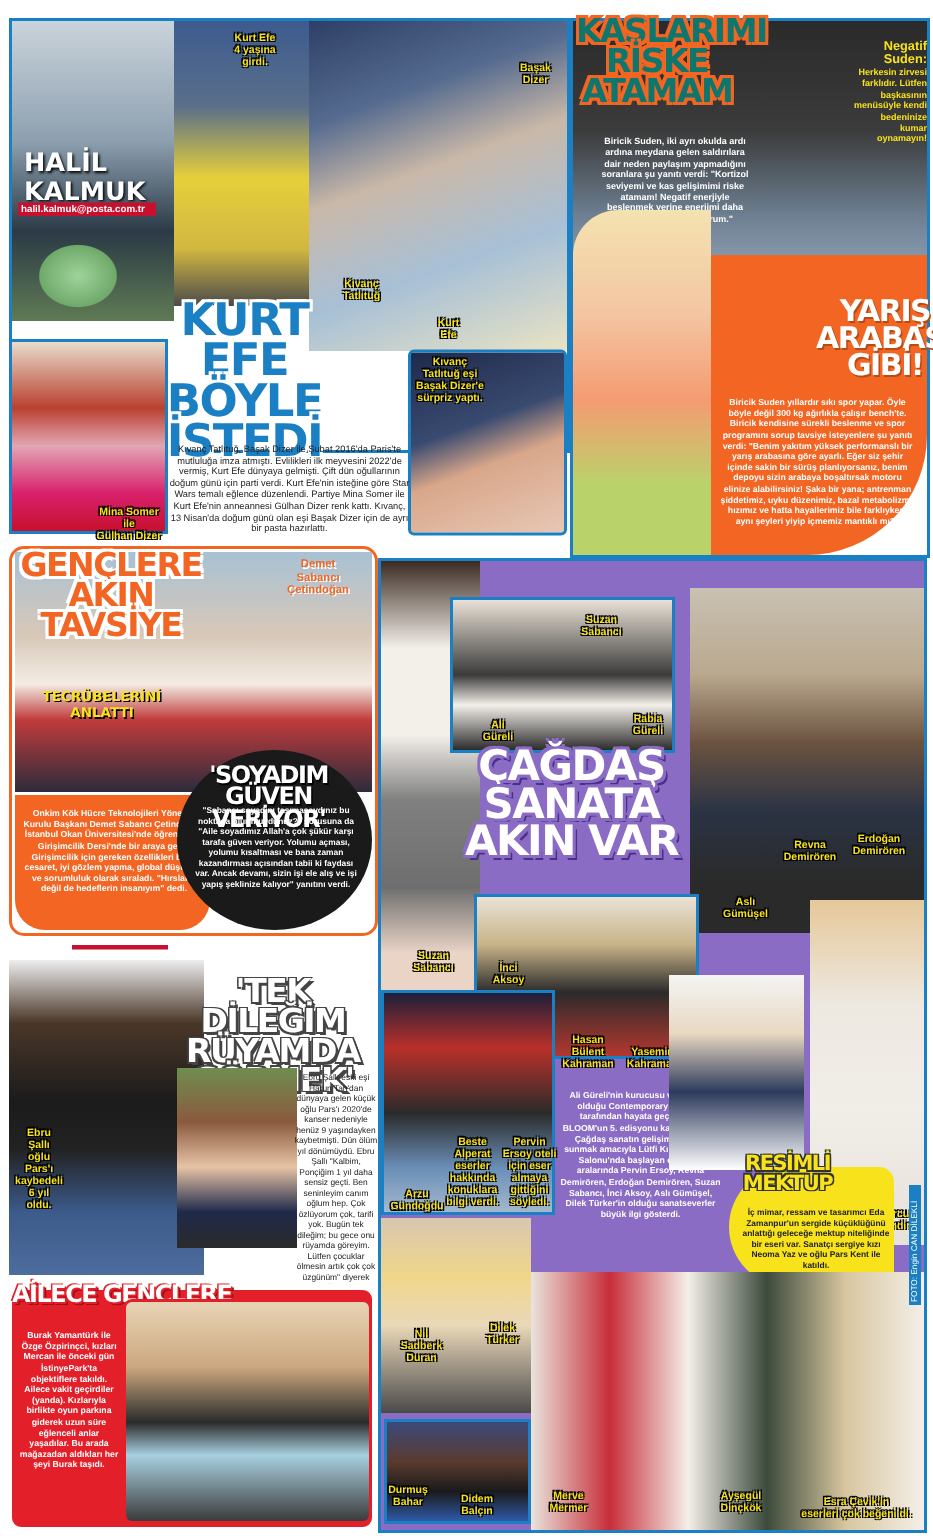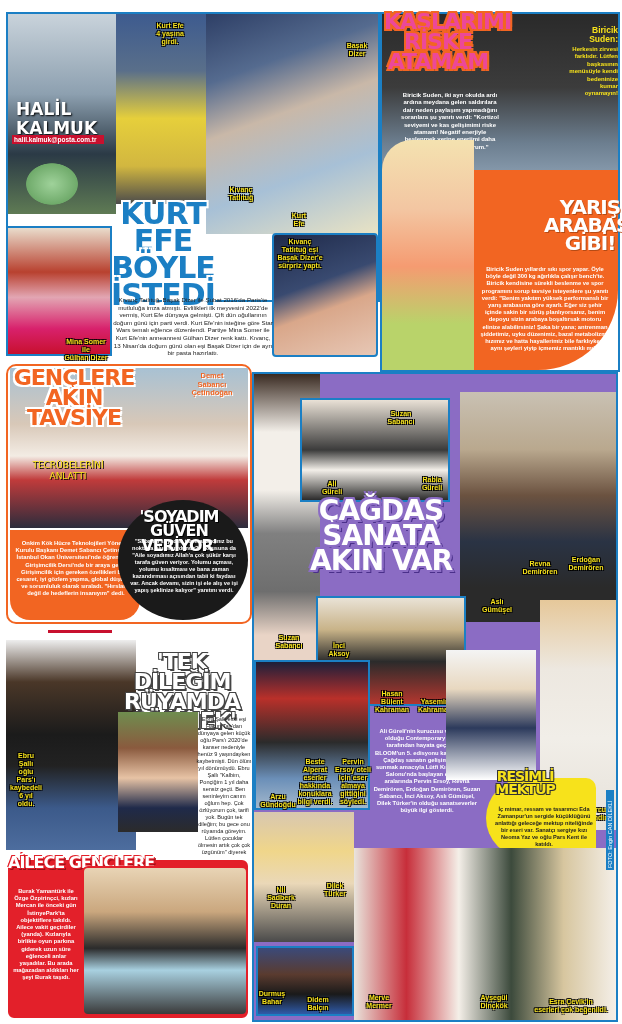--- a/index.html
+++ b/index.html
@@ -46,40 +46,40 @@
 sürpriz yaptı.</div>
 
 <div class="photo" style="left:6px;top:226px;width:106px;height:130px;border:2px solid #1b7fc4;background:linear-gradient(180deg,#e9dccc 0%,#b8412f 35%,#e2a6b3 55%,#d8216c 80%,#c8102e 100%);"></div>
 <div class="cap wrap-text" style="left:62px;top:338px;width:48px;">Mina Somer ile
 Gülhan Dizer</div>
 
 <div class="body-text" style="left:112px;top:296px;width:162px;">Kıvanç Tatlıtuğ, Başak Dizer ile Şubat 2016'da Paris'te mutluluğa imza atmıştı. Evlilikleri ilk meyvesini 2022'de vermiş, Kurt Efe dünyaya gelmişti. Çift dün oğullarının doğum günü için parti verdi. Kurt Efe'nin isteğine göre Star Wars temalı eğlence düzenlendi. Partiye Mina Somer ile Kurt Efe'nin anneannesi Gülhan Dizer renk kattı. Kıvanç, 13 Nisan'da doğum günü olan eşi Başak Dizer için de ayrı bir pasta hazırlattı.</div>
 
 <div class="frame" style="left:380px;top:12px;width:240px;height:360px;border-color:#1b7fc4;"></div>
 <div class="photo" style="left:382px;top:14px;width:236px;height:184px;background:linear-gradient(180deg,#2a2a2a 0%,#3c3c3c 40%,#6c7e8f 70%,#9cb0c4 100%);"></div>
-<div class="headline wrap-text" style="left:384px;top:12px;width:108px;font-size:22px;color:#ec4899;text-shadow:2px 2px 0 #f26522,-2px -2px 0 #f26522,2px -2px 0 #f26522,-2px 2px 0 #f26522;">KASLARIMI
+<div class="headline wrap-text" style="left:384px;top:12px;width:108px;font-size:22px;color:#0f766e;text-shadow:2px 2px 0 #f26522,-2px -2px 0 #f26522,2px -2px 0 #f26522,-2px 2px 0 #f26522;">KASLARIMI
 RİSKE
 ATAMAM</div>
 <div class="abs" style="left:400px;top:92px;width:100px;font-size:6px;line-height:7.4px;color:#fff;font-weight:bold;text-align:center;">Biricik Suden, iki ayrı okulda ardı ardına meydana gelen saldırılara dair neden paylaşım yapmadığını soranlara şu yanıtı verdi: "Kortizol seviyemi ve kas gelişimimi riske atamam! Negatif enerjiyle beslenmek yerine enerjimi daha yapıcı şeylere saklıyorum."</div>
-<div class="abs" style="left:572px;top:26px;width:46px;font-size:8.5px;line-height:9px;color:#f7e21b;font-weight:bold;text-align:right;">Biricik Suden:</div>
+<div class="abs" style="left:572px;top:26px;width:46px;font-size:8.5px;line-height:9px;color:#f7e21b;font-weight:bold;text-align:right;">Negatif Suden:</div>
 <div class="abs" style="left:568px;top:46px;width:50px;font-size:6px;line-height:7.4px;color:#f7e21b;font-weight:bold;text-align:right;">Herkesin zirvesi farklıdır. Lütfen başkasının menüsüyle kendi bedeninize kumar oynamayın!</div>
 
 <div class="abs" style="left:382px;top:170px;width:236px;height:200px;background:#f26522;border-radius:0 0 80px 40px;"></div>
 <div class="photo" style="left:382px;top:140px;width:92px;height:230px;border-radius:30px 0 0 0;background:linear-gradient(180deg,#f4e2b0 0%,#f3c6a2 30%,#f59b71 55%,#b9d36a 80%,#b9d36a 100%);"></div>
 <div class="headline wrap-text" style="left:524px;top:198px;width:92px;font-size:20px;color:#fff;text-shadow:1px 1px 0 #b54b15;margin-left:20px;">YARIŞ
 ARABASI
 GİBİ!</div>
 <div class="abs" style="left:480px;top:214px;width:130px;font-size:5.8px;line-height:7.2px;color:#fff;font-weight:bold;text-align:center;padding-top:52px;">Biricik Suden yıllardır sıkı spor yapar. Öyle böyle değil 300 kg ağırlıkla çalışır bench'te. Biricik kendisine sürekli beslenme ve spor programını sorup tavsiye isteyenlere şu yanıtı verdi: "Benim yakıtım yüksek performanslı bir yarış arabasına göre ayarlı. Eğer siz şehir içinde sakin bir sürüş planlıyorsanız, benim depoyu sizin arabaya boşaltırsak motoru elinize alabilirsiniz! Şaka bir yana; antrenman şiddetimiz, uyku düzenimiz, bazal metabolizma hızımız ve hatta hayallerimiz bile farklıyken, aynı şeyleri yiyip içmemiz mantıklı mı?"</div>
 
 <div class="frame" style="left:6px;top:364px;width:246px;height:260px;border-color:#f26522;border-radius:10px;"></div>
 <div class="photo" style="left:10px;top:368px;width:238px;height:160px;background:linear-gradient(180deg,#a8c1d3 0%,#d8c8b8 35%,#f3ece4 55%,#c03b3b 70%,#2c2c3c 100%);"></div>
 <div class="headline wrap-text" style="left:10px;top:368px;width:128px;font-size:22px;color:#f26522;text-shadow:2px 2px 0 #fff,-2px -2px 0 #fff,2px -2px 0 #fff,-2px 2px 0 #fff;">GENÇLERE
 AKIN
 TAVSİYE</div>
-<div class="abs wrap-text" style="left:28px;top:460px;width:80px;font-family:'DejaVu Sans',sans-serif;font-size:9px;line-height:11px;color:#f7e21b;font-weight:normal;text-align:center;text-shadow:1px 1px 0 #000;">TECRÜBELERİNİ
+<div class="abs wrap-text" style="left:28px;top:460px;width:80px;font-family:'DejaVu Sans',sans-serif;font-size:9px;line-height:11px;color:#f7e21b;font-weight:bold;text-align:center;text-shadow:1px 1px 0 #000;">TECRÜBELERİNİ
 ANLATTI</div>
 <div class="cap wrap-text" style="left:188px;top:372px;width:48px;color:#f26522;text-shadow:1px 1px 0 #fff;font-size:7.5px;line-height:8.5px;">Demet
 Sabancı
 Çetindoğan</div>
 
 <div class="abs" style="left:10px;top:530px;width:130px;height:90px;background:#f26522;border-radius:0 0 20px 20px;"></div>
 <div class="abs" style="left:14px;top:540px;width:124px;font-size:5.8px;line-height:7.2px;color:#fff;font-weight:bold;text-align:center;">Onkim Kök Hücre Teknolojileri Yönetim Kurulu Başkanı Demet Sabancı Çetindoğan, İstanbul Okan Üniversitesi'nde öğrencilerle Girişimcilik Dersi'nde bir araya geldi. Girişimcilik için gereken özellikleri bilgi, cesaret, iyi gözlem yapma, global düşünme ve sorumluluk olarak sıraladı. "Hırsların değil de hedeflerin insanıyım" dedi.</div>
 
 <div class="abs" style="left:118px;top:500px;width:130px;height:120px;background:#1a1a1a;border-radius:50%;"></div>
 <div class="headline wrap-text" style="left:114px;top:510px;width:130px;font-size:16px;color:#fff;text-shadow:1px 1px 0 #000;">'SOYADIM

